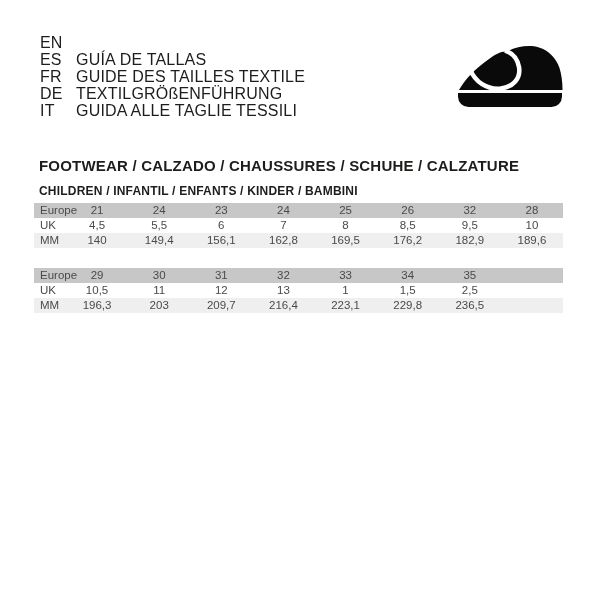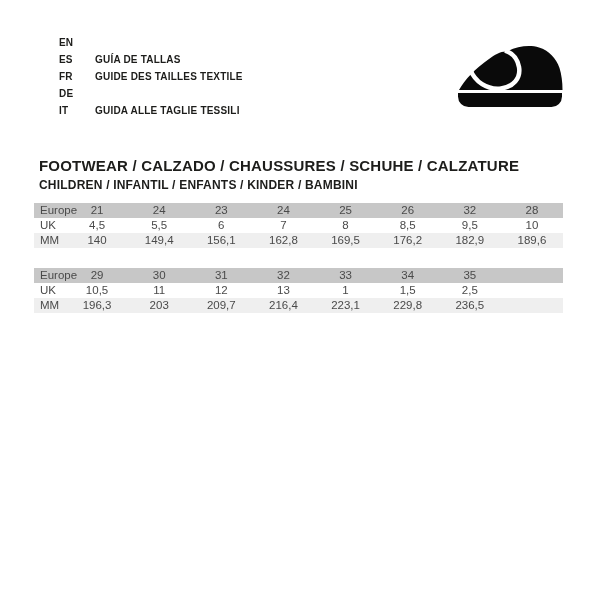--- a/index.html
+++ b/index.html
@@ -9,39 +9,39 @@
     font-family: "Liberation Sans", sans-serif;
     color: #1d1d1b;
     overflow: hidden;
   }
   .page { position: relative; width: 600px; height: 600px; background: #fff; }
 
   
   .lang-list { position: absolute; left: 40px; top: 34px; }
   .lang-row {
     display: flex; line-height: 17px;
-    font-size: 10px; font-weight: bold;
+    font-size: 16px; font-weight: normal;
     color: var(--heading-text, #1d1d1b);
-    letter-spacing: 0.2px; white-space: nowrap; margin-left: 19px;
+    letter-spacing: 0.2px; white-space: nowrap;
   }
   .lang-code { width: 36px; flex: 0 0 36px; }
 
   
   .shoe-wrap { position: absolute; left: 457px; top: 40px; width: 106px; height: 67px; }
   .shoe-wrap svg { display: block; width: 100%; height: 100%; }
 
   
   .section-title {
     position: absolute; left: 39px; top: 157px;
     font-size: 15px; font-weight: bold;
     color: var(--heading-text, #1d1d1b);
     letter-spacing: 0.2px; white-space: nowrap;
   }
   .sub-title {
-    position: absolute; left: 39px; top: 178px;
+    position: absolute; left: 39px; top: 184px;
     font-size: 12px; font-weight: bold;
     color: var(--heading-text, #1d1d1b);
     letter-spacing: 0.2px; white-space: nowrap;
   }
 
   
   .size-table {
     position: absolute; left: 34px; width: 529px;
     font-size: 11.5px; color: var(--table-text, #4a4a4a);
   }
@@ -69,20 +69,21 @@
     <div class="lang-row">
       <span class="lang-code">ES</span>
       <span class="lang-label">GUÍA DE TALLAS</span>
     </div>
     <div class="lang-row">
       <span class="lang-code">FR</span>
       <span class="lang-label">GUIDE DES TAILLES TEXTILE</span>
     </div>
     <div class="lang-row">
       <span class="lang-code">DE</span>
+      <span class="lang-label">TEXTILGRÖßENFÜHRUNG</span>
     </div>
     <div class="lang-row">
       <span class="lang-code">IT</span>
       <span class="lang-label">GUIDA ALLE TAGLIE TESSILI</span>
     </div>
   </div>
 
   <div class="shoe-wrap">
     <svg viewBox="0 0 106 67" xmlns="http://www.w3.org/2000/svg" aria-hidden="true">
 

